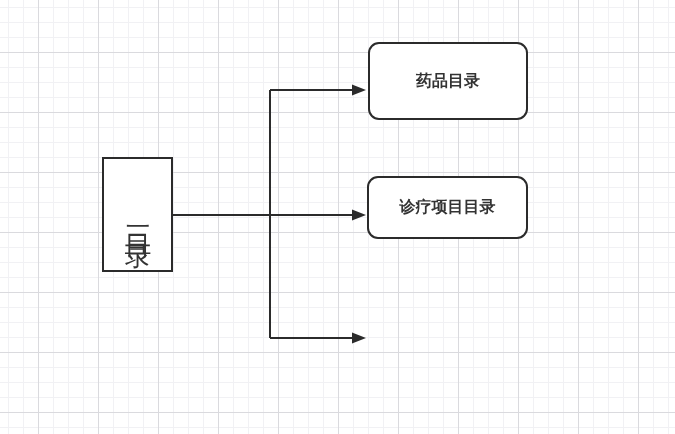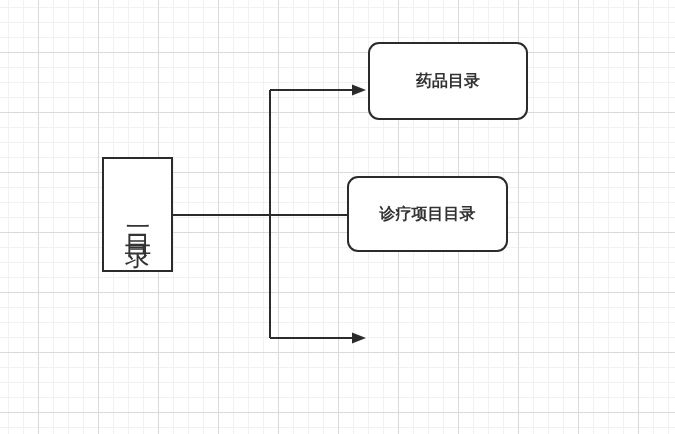--- a/index.html
+++ b/index.html
@@ -65,21 +65,21 @@
     letter-spacing: 9px;
     line-height: 1;
     margin-top: 6px;
   }
   .node-child {
     border-radius: 11px;
     font-size: 16px;
     font-weight: 700;
   }
   .node-child-1 { left: 368px; top: 42px;  width: 160px; height: 78px; }
-  .node-child-2 { left: 347px; top: 176px; width: 161px; height: 76px; }
+  .node-child-2 { left: 367px; top: 176px; width: 161px; height: 63px; }
   .node-child-3 { left: 367px; top: 300px; width: 161px; height: 78px; }
 </style>
 </head>
 <body>
 
 <div class="canvas">
 
   <svg class="connectors" viewBox="0 0 675 434" xmlns="http://www.w3.org/2000/svg">
 
     <path d="M 173 215 L 353 215"></path>

